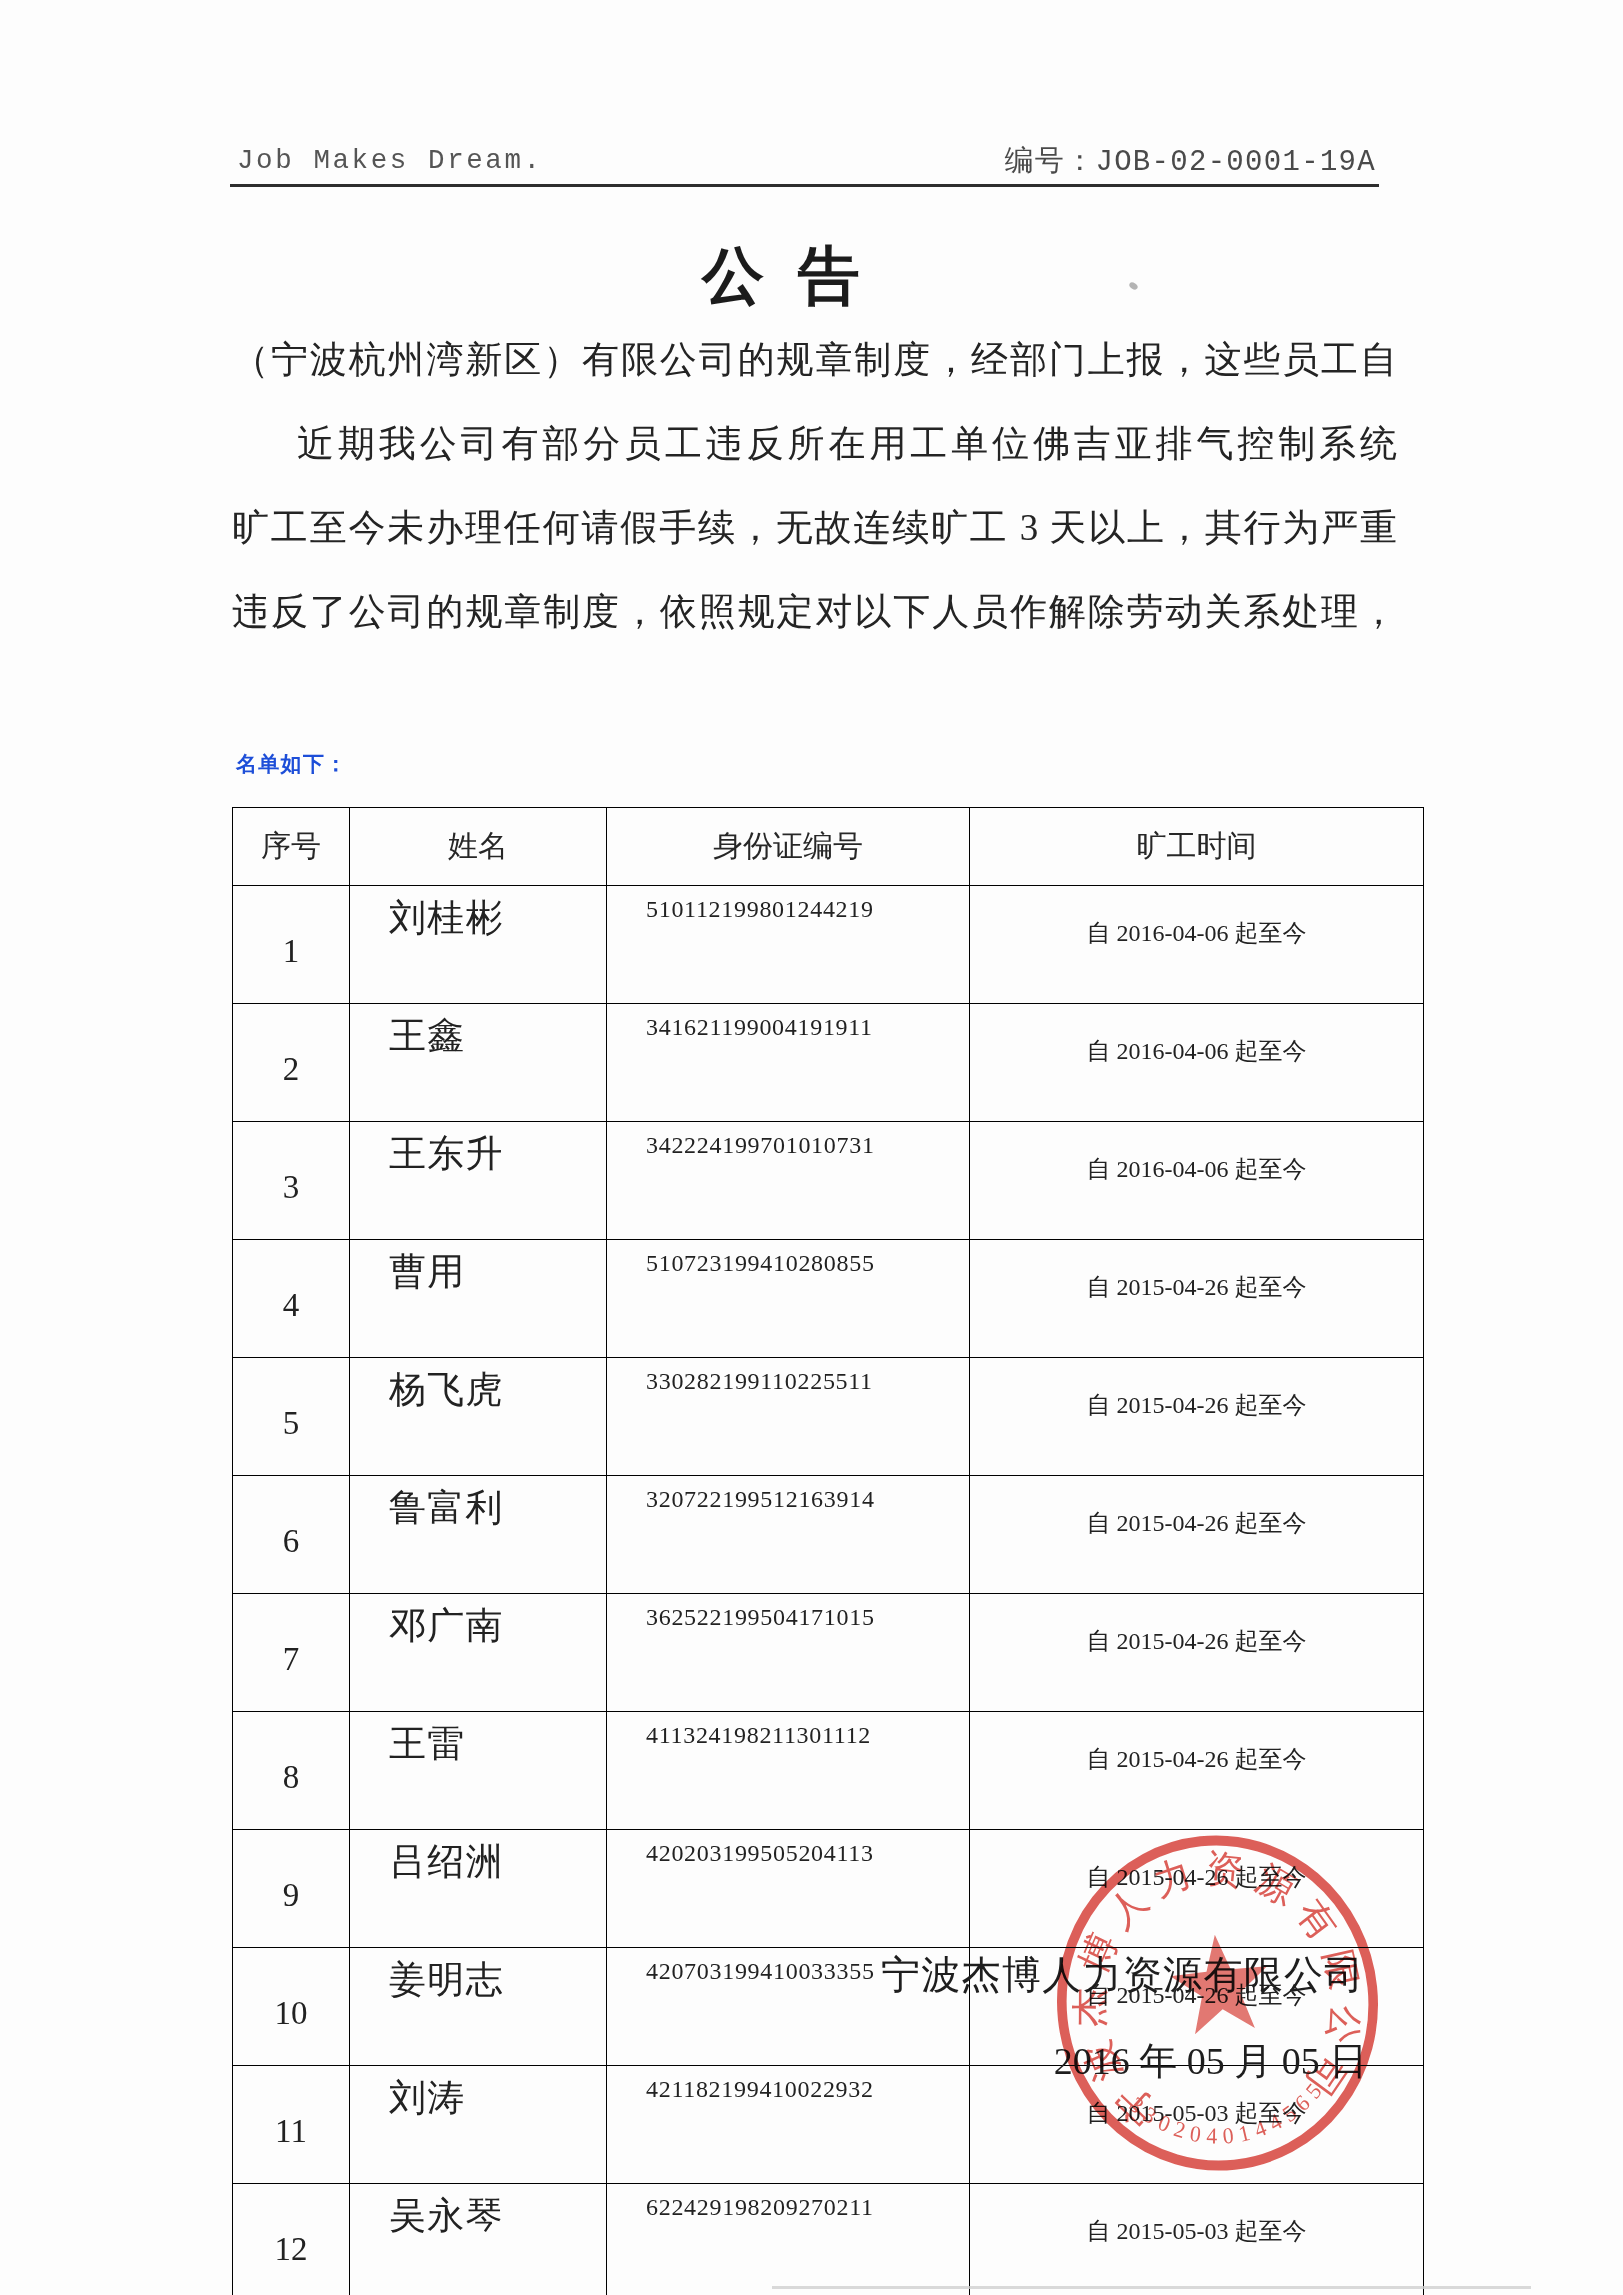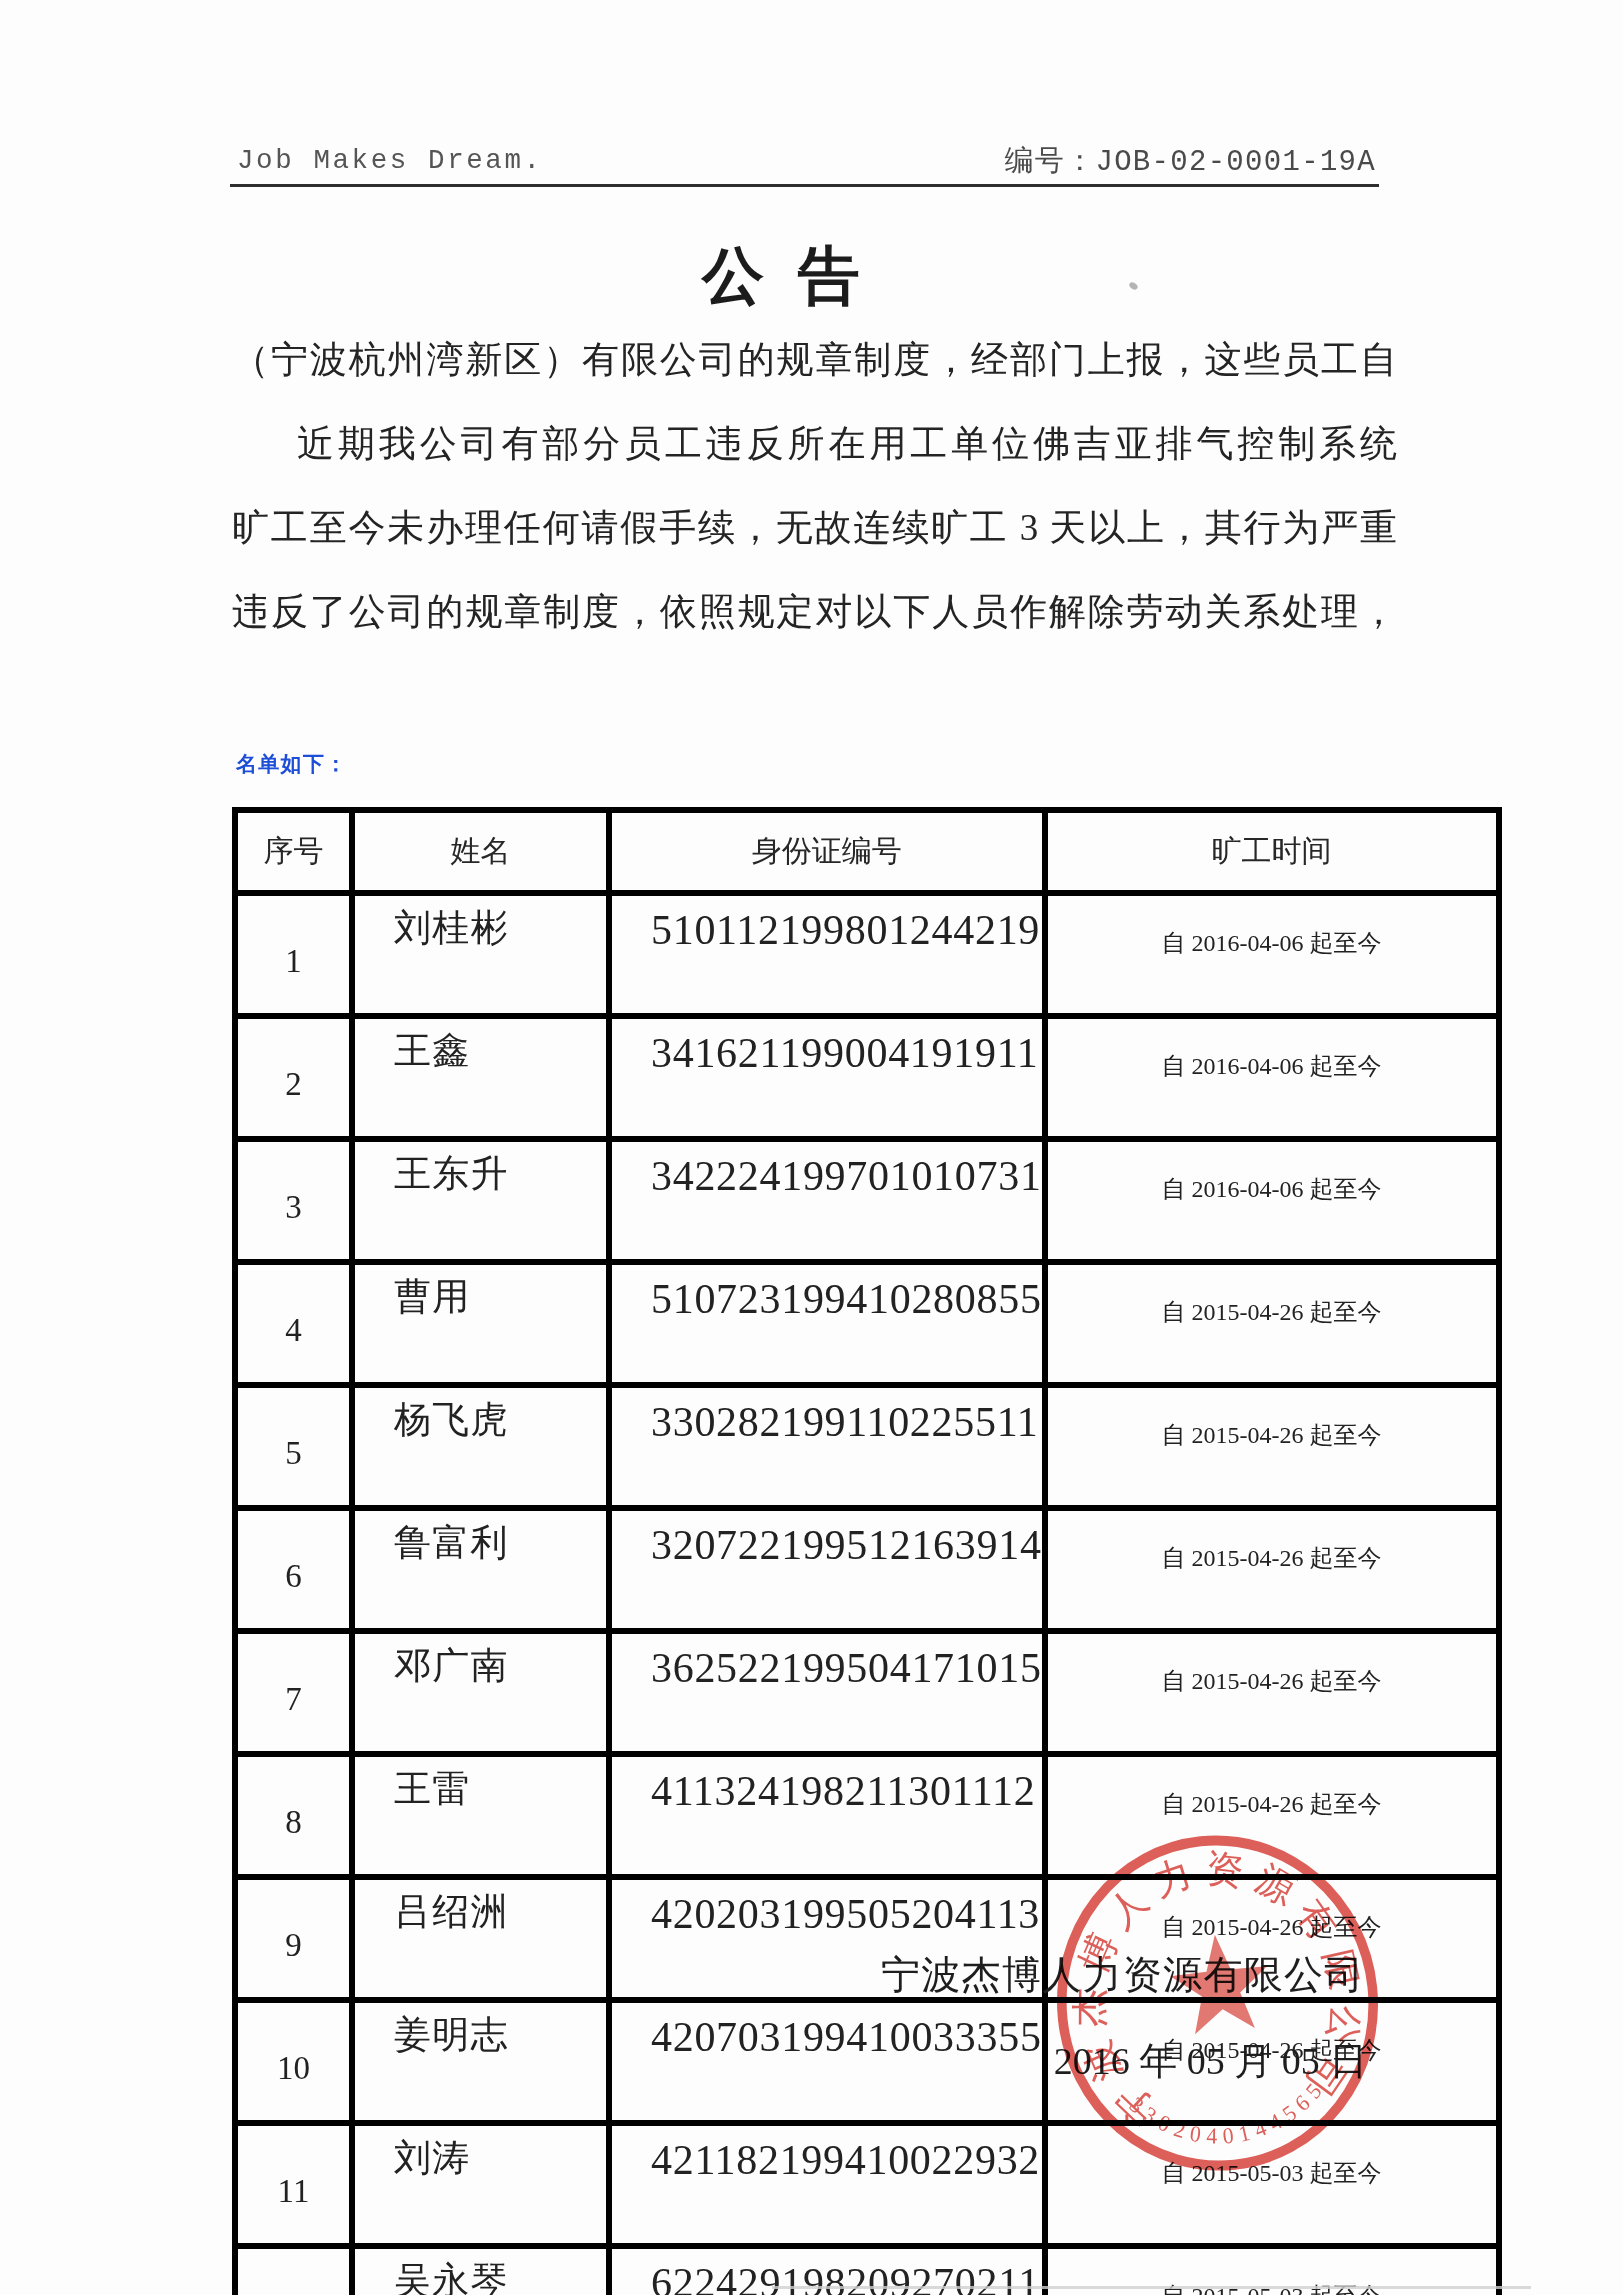--- a/index.html
+++ b/index.html
@@ -29,26 +29,26 @@
   .para-line{height:84px;text-align:justify;text-align-last:justify;overflow:hidden;}
   .para-line.indent{text-indent:65px;}
   .para-line.last{text-align-last:left;}
   .list-label{
     position:absolute;left:236px;top:750px;
     font-family:"Liberation Sans","DejaVu Sans",sans-serif;
     font-weight:bold;font-size:21px;color:#1d4ed8;letter-spacing:1.3px;
   }
   
   table.roster{position:absolute;left:232px;top:807px;border-collapse:collapse;table-layout:fixed;}
-  .roster th,.roster td{border:6px solid #000000;overflow:hidden;}
+  .roster th,.roster td{border:1px solid #000000;overflow:hidden;}
   .roster th{height:75px;font-weight:normal;font-size:30px;text-align:center;vertical-align:middle;color:#272727;}
   .roster td{height:85px;font-size:34px;color:#222;}
   td.c-no{text-align:center;vertical-align:middle;font-size:33px;padding-top:14.4px;}
   td.c-name{vertical-align:top;padding:7px 0 0 39px;font-size:37px;letter-spacing:1.3px;}
-  td.c-id{vertical-align:top;padding:10px 0 0 39px;font-size:42px;letter-spacing:0.7px;}
+  td.c-id{vertical-align:top;padding:10px 0 0 39px;font-size:24px;letter-spacing:0.7px;}
   td.c-period{text-align:center;vertical-align:top;padding-top:31px;font-size:24px;}
   
   .footer-company{position:absolute;left:881px;top:1948px;width:478px;text-align:center;font-size:39px;color:#1e1e1e;letter-spacing:1.3px;white-space:nowrap;}
   .footer-date{position:absolute;left:1050px;top:2036px;width:321px;text-align:center;font-size:38px;color:#1e1e1e;white-space:nowrap;}
   
   .seal{
     position:absolute;left:1051px;top:1829px;width:333px;height:348px;
     color:#da4a43;mix-blend-mode:multiply;opacity:.88;transform:rotate(-6deg);
   }
   .seal svg{width:100%;height:100%;}

